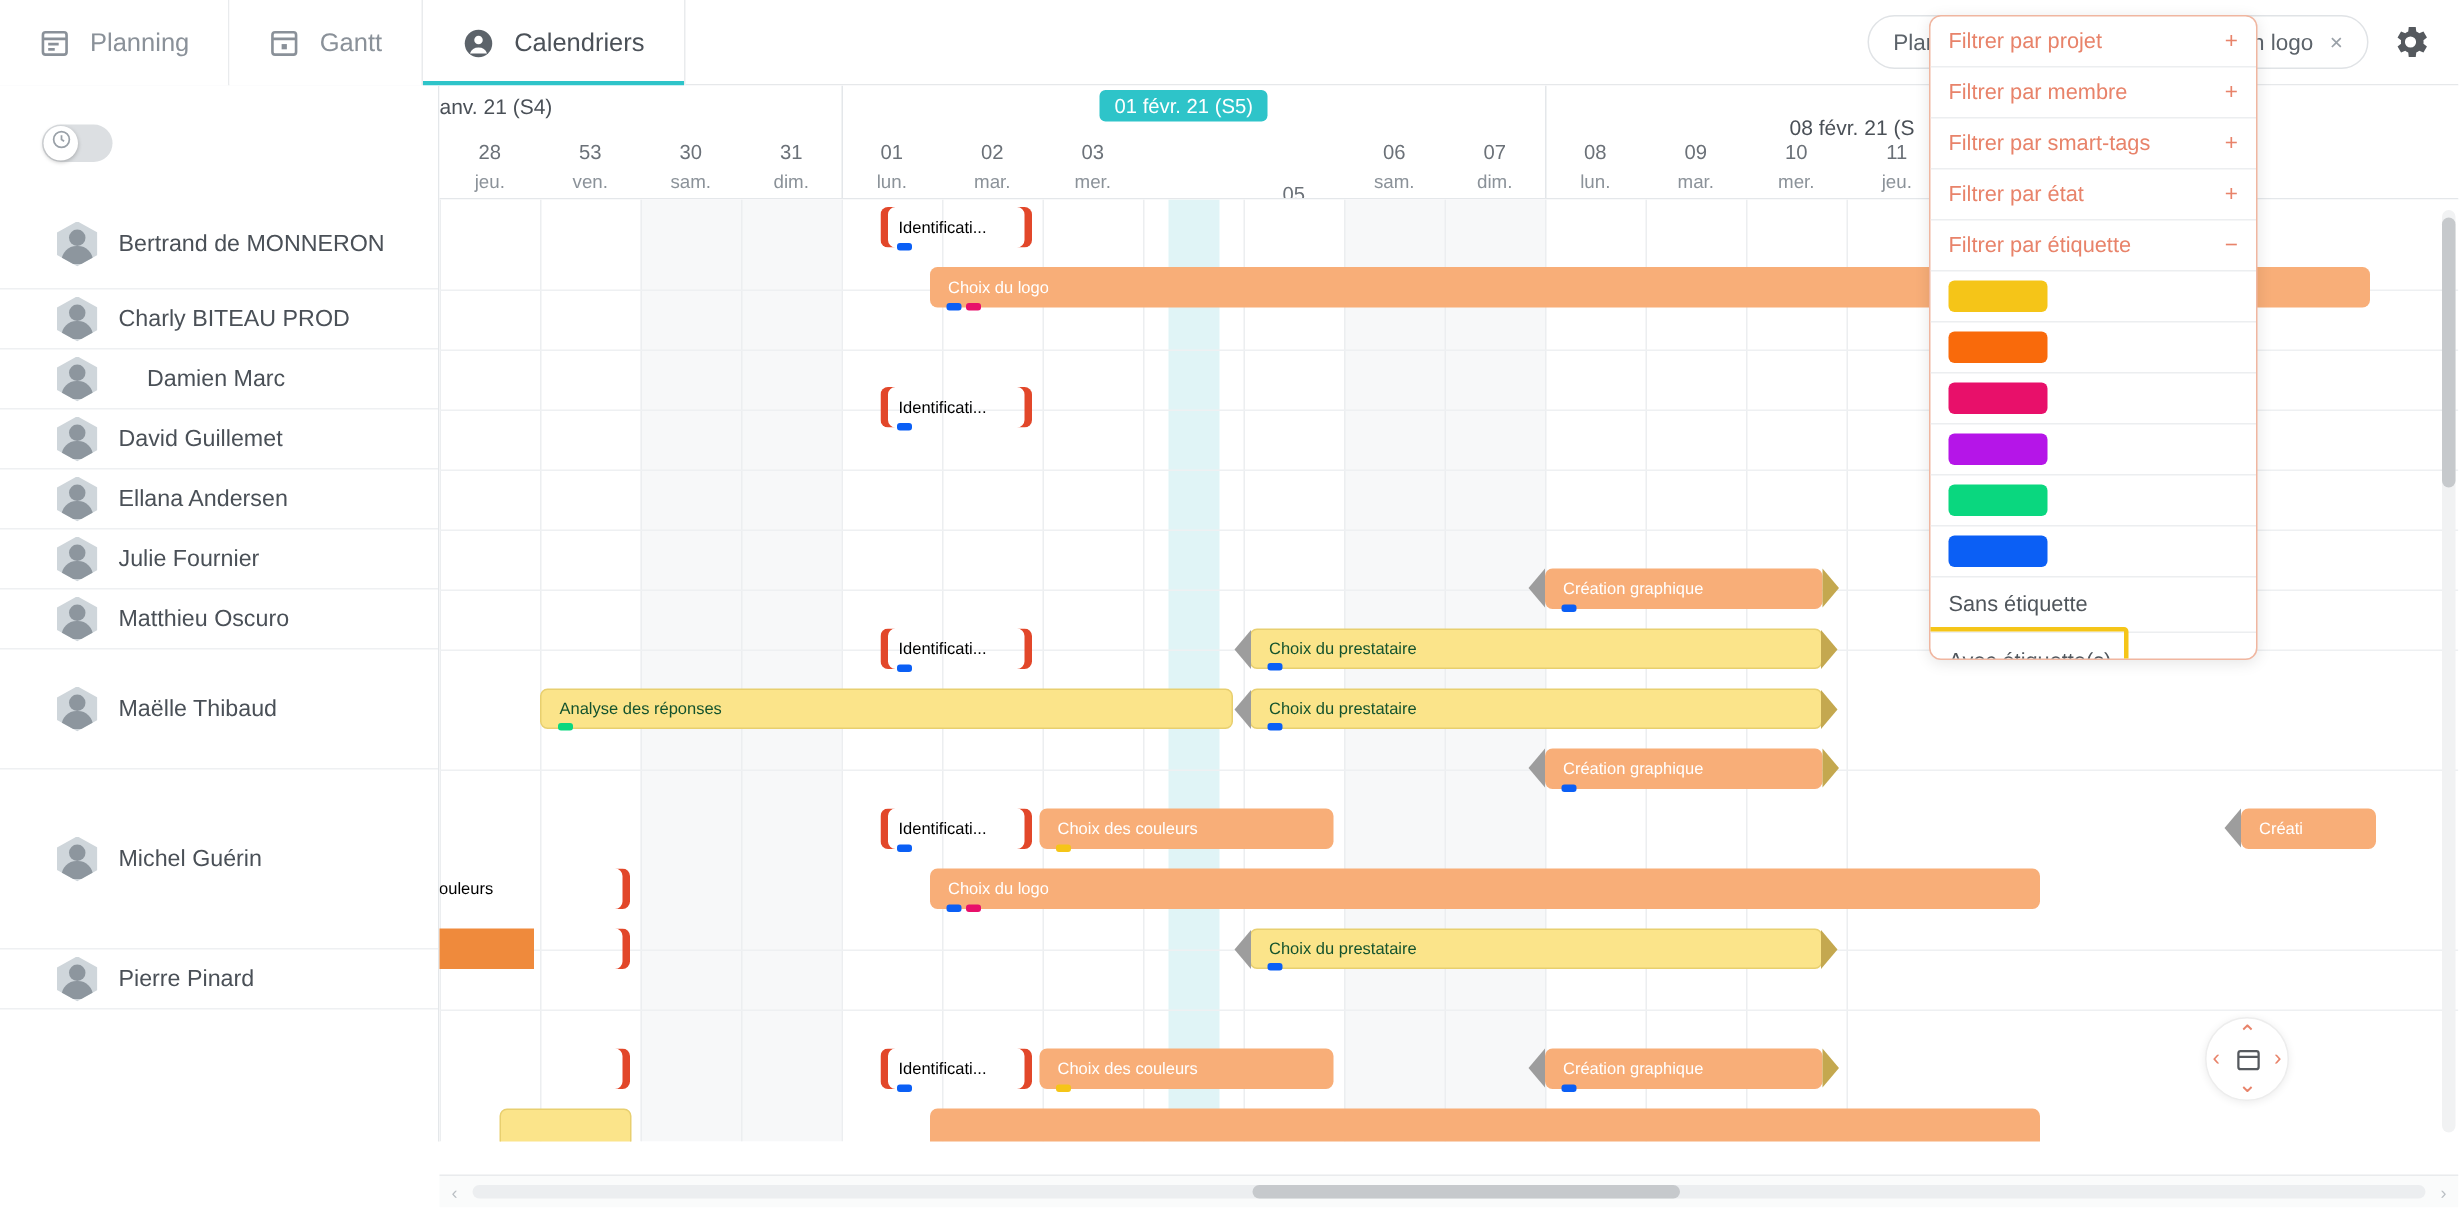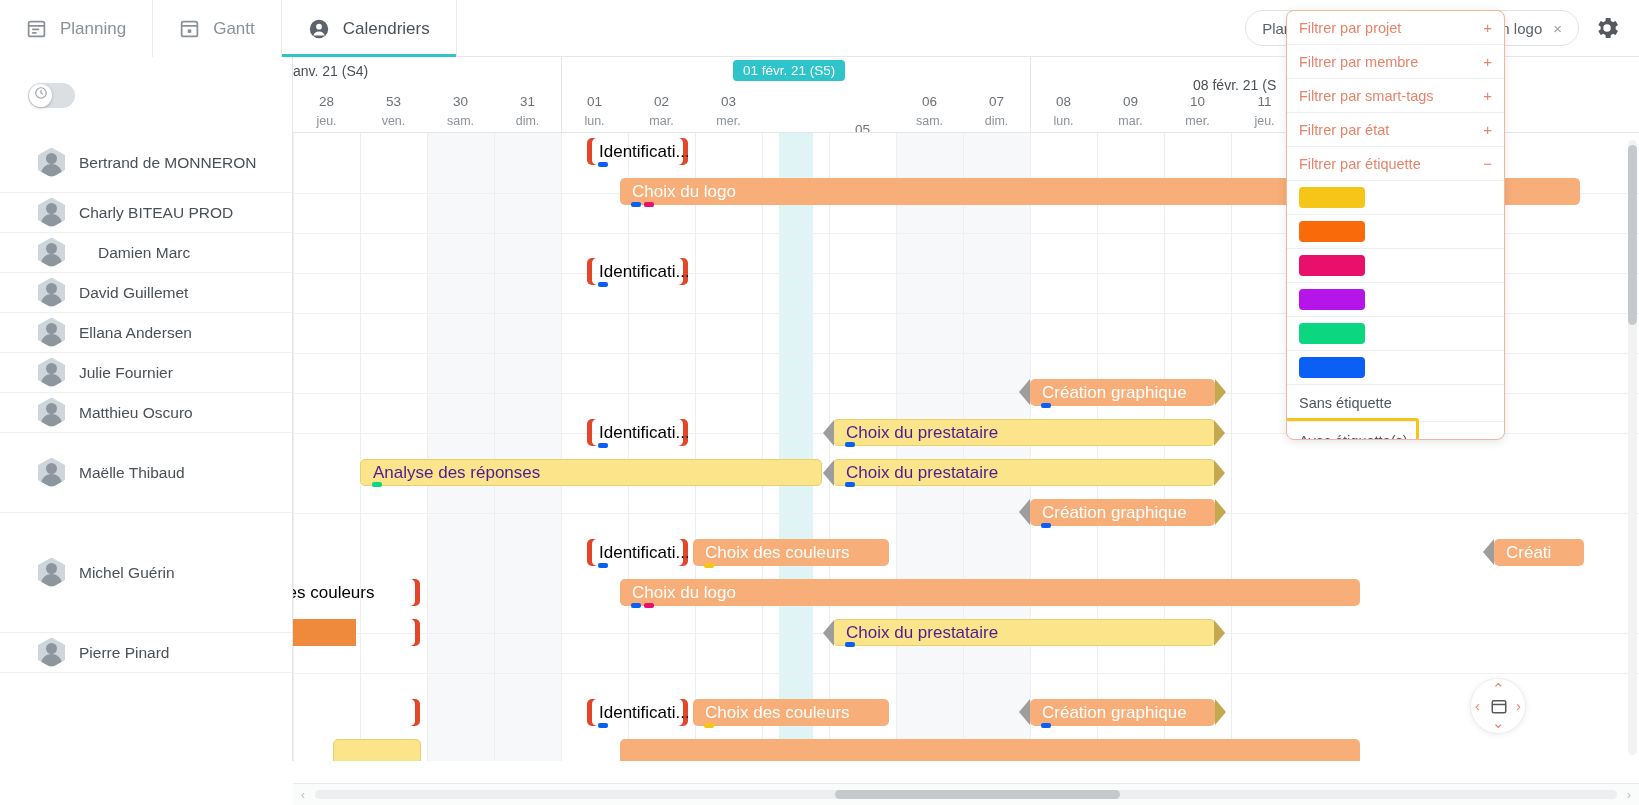--- a/index.html
+++ b/index.html
@@ -155,28 +155,28 @@
     position:absolute; top:133px; left:293px; right:0; bottom:44px;
     background:#fff; overflow:hidden;
   }
   .colline { position:absolute; top:0; bottom:0; width:1px; background:#eceef0; }
   .weekend { position:absolute; top:0; bottom:0; width:67px; background:#f7f8f9; }
   .todaycol { position:absolute; top:0; bottom:0; width:34px; background:#cdeef1; opacity:.62; }
   .rowline { position:absolute; left:0; right:0; height:1px; background:#eef0f2; }
 
   .bar {
     position:absolute; height:27px; display:flex; align-items:center;
-    border-radius:5px; font-size:17px; white-space:nowrap;
+    border-radius:5px; font-size:11px; white-space:nowrap;
     overflow:visible; cursor:pointer;
   }
   .bar .lbl { padding-left:12px; position:relative; z-index:2; overflow:hidden; }
   .bar.orange { background:#f8ae78; color:#fff; }
   .bar.orange-edge { box-shadow: inset -5px 0 0 #e2472a, inset 5px 0 0 #e2472a; }
   .bar.orange-edge-r { box-shadow: inset -5px 0 0 #e2472a; }
-  .bar.yellow { background:#fbe48a; color:#4c1d95; border:1px solid #e8cf6f; }
+  .bar.yellow { background:#fbe48a; color:#14532d; border:1px solid #e8cf6f; }
   .bar .prog {
     position:absolute; left:0; top:0; bottom:0; background:#ef8a3c;
     border-radius:5px 0 0 5px; z-index:1;
   }
   .bar .arrowL {
     position:absolute; left:-11px; top:0; width:0; height:0;
     border-top:13.5px solid transparent; border-bottom:13.5px solid transparent;
     border-right:11px solid #9d9d9d;
   }
   .bar .arrowR {

